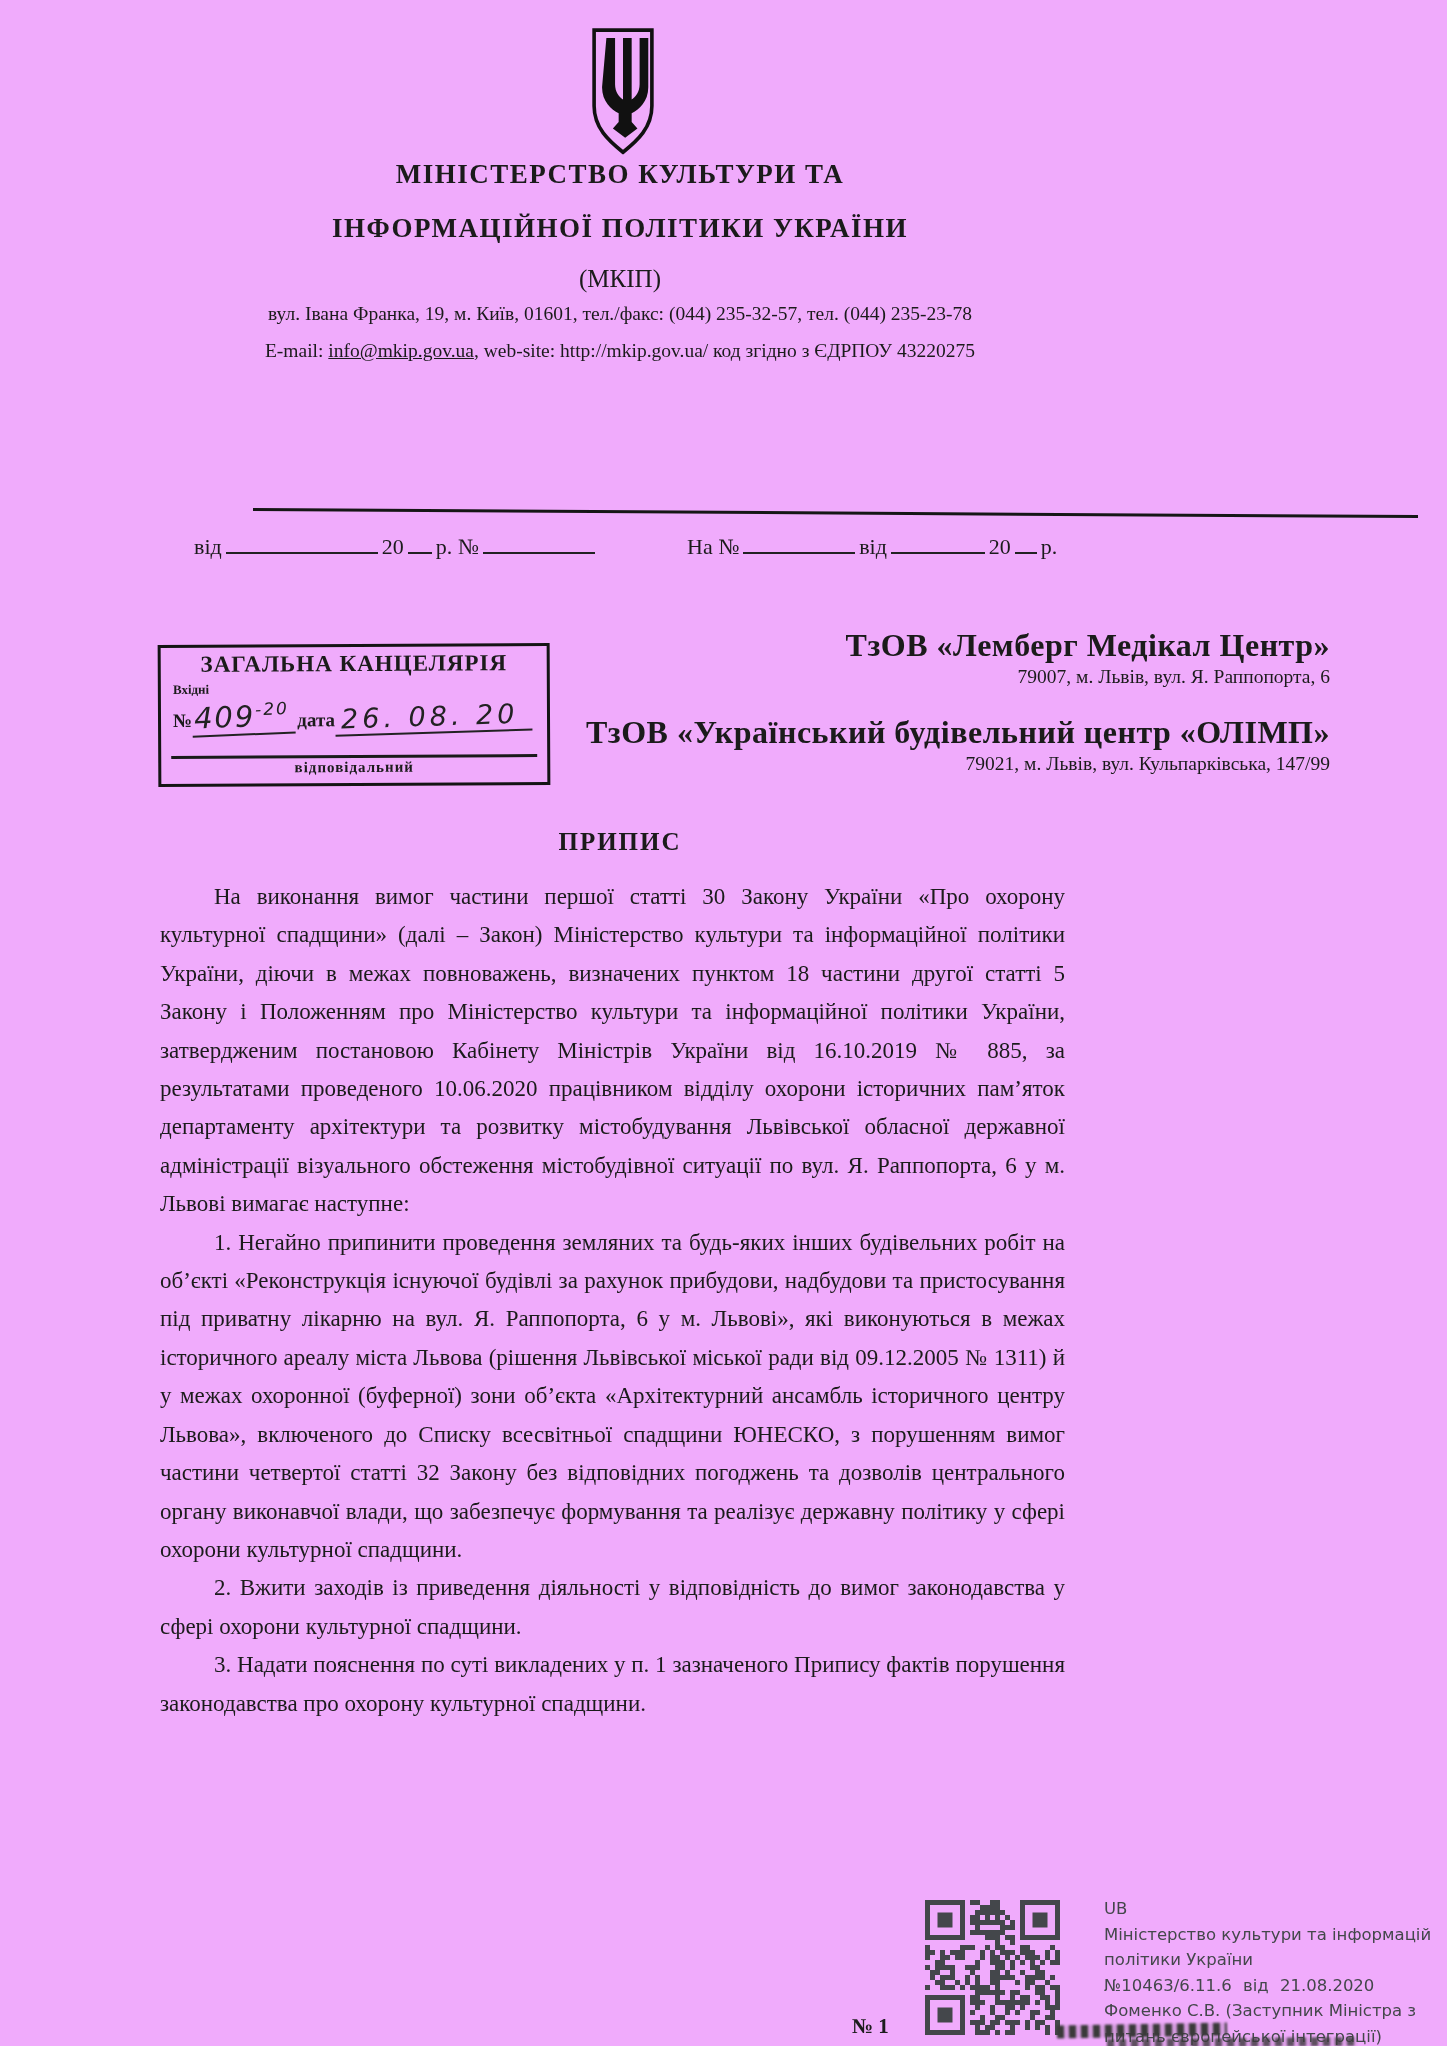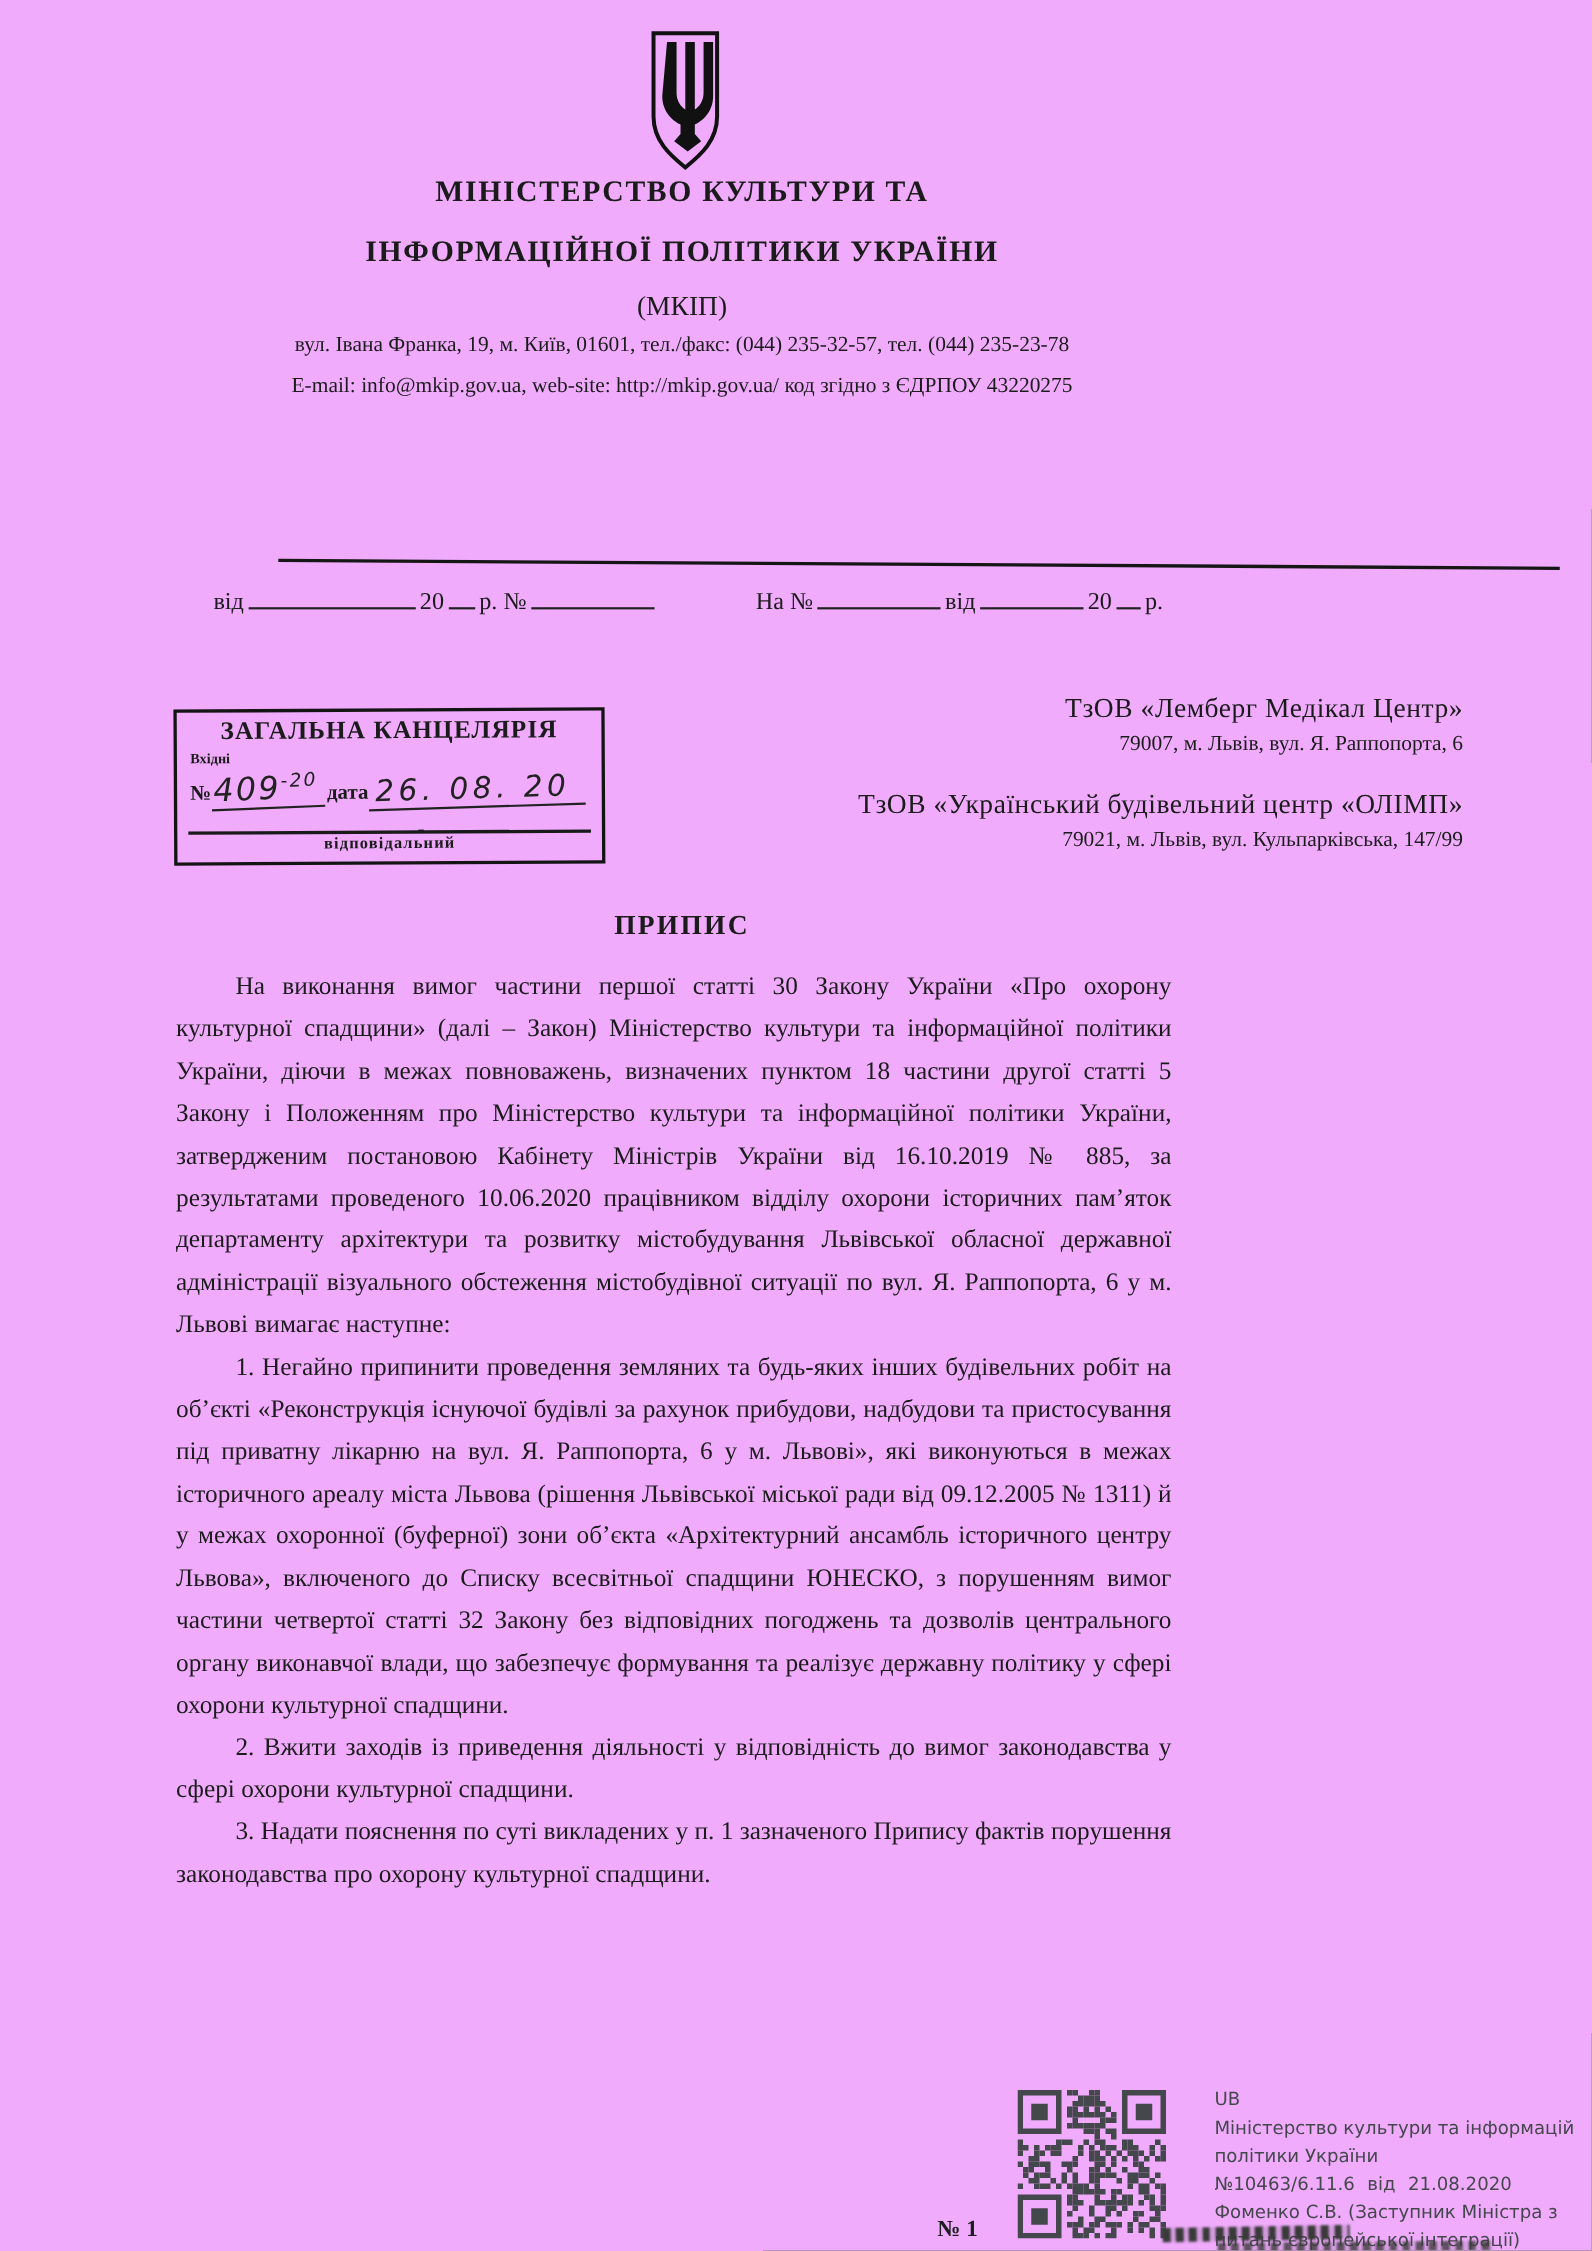--- a/index.html
+++ b/index.html
@@ -15,21 +15,21 @@
   
   .emblem{position:absolute;left:585px;top:28px;width:76px;height:130px;}
   .emblem svg{width:100%;height:100%;}
   
   .header{position:absolute;left:60px;top:158px;width:1120px;text-align:center;}
   .h-line1,.h-line2{font-weight:bold;font-size:27px;letter-spacing:1.5px;line-height:32px;margin:0;}
   .h-line2{margin-top:22px;}
   .h-abbr{font-weight:normal;font-size:25px;margin-top:20px;line-height:30px;}
   .h-addr{font-size:19.5px;margin-top:7px;line-height:26px;}
   .h-mail{font-size:19.5px;margin-top:11px;line-height:26px;}
-  .h-mail .mail-link{}
+  .h-mail .mail-link{text-decoration:underline;}
   
   .rule{position:absolute;left:253px;top:508px;width:1165px;height:3px;background:#161616;
         transform:rotate(0.35deg);transform-origin:left center;}
   
   .refline{position:absolute;left:0;top:532px;width:1447px;font-size:22px;}
   .refline .blank{display:inline-block;border-bottom:2px solid #222;height:20px;vertical-align:baseline;}
   .ref-left{position:absolute;left:190px;top:0;white-space:nowrap;}
   .ref-right{position:absolute;left:683px;top:0;white-space:nowrap;}
   .refline span.lbl{padding:0 4px;}
   
@@ -45,21 +45,21 @@
            display:inline-block;transform:rotate(-2deg);}
   .hand-no sup{font-size:17px;}
   .stamp-date-lbl{font-weight:bold;font-size:19px;margin-left:2px;}
   .hand-date{font-size:27px;letter-spacing:4px;border-bottom:2px solid #222;padding:0 14px 0 6px;
              display:inline-block;transform:rotate(-1.5deg);}
   .stamp-dash{position:absolute;left:218px;top:96px;font-weight:bold;font-size:20px;}
   .stamp-sep{position:absolute;left:10px;right:10px;top:108px;border-top:3px solid #1a1a1a;}
   .stamp-resp{position:absolute;left:0;right:0;top:112px;text-align:center;font-weight:bold;font-size:15px;letter-spacing:1px;}
   
   .recipients{position:absolute;left:430px;top:630px;width:900px;text-align:right;}
-  .rec-name{font-weight:normal;font-size:25px;line-height:30px;letter-spacing:0.5px;}
+  .rec-name{font-weight:bold;font-size:32px;line-height:30px;letter-spacing:0.5px;}
   .rec-addr{font-size:19.5px;line-height:24px;margin-top:5px;}
   .rec-gap{height:28px;}
   
   .doc-title{position:absolute;left:60px;top:828px;width:1120px;text-align:center;
              font-weight:bold;font-size:25px;letter-spacing:2px;}
   
   .body{position:absolute;left:160px;top:878px;width:905px;
         font-size:23px;line-height:38.4px;text-align:justify;}
   .body p{margin:0;text-indent:54px;}
   

